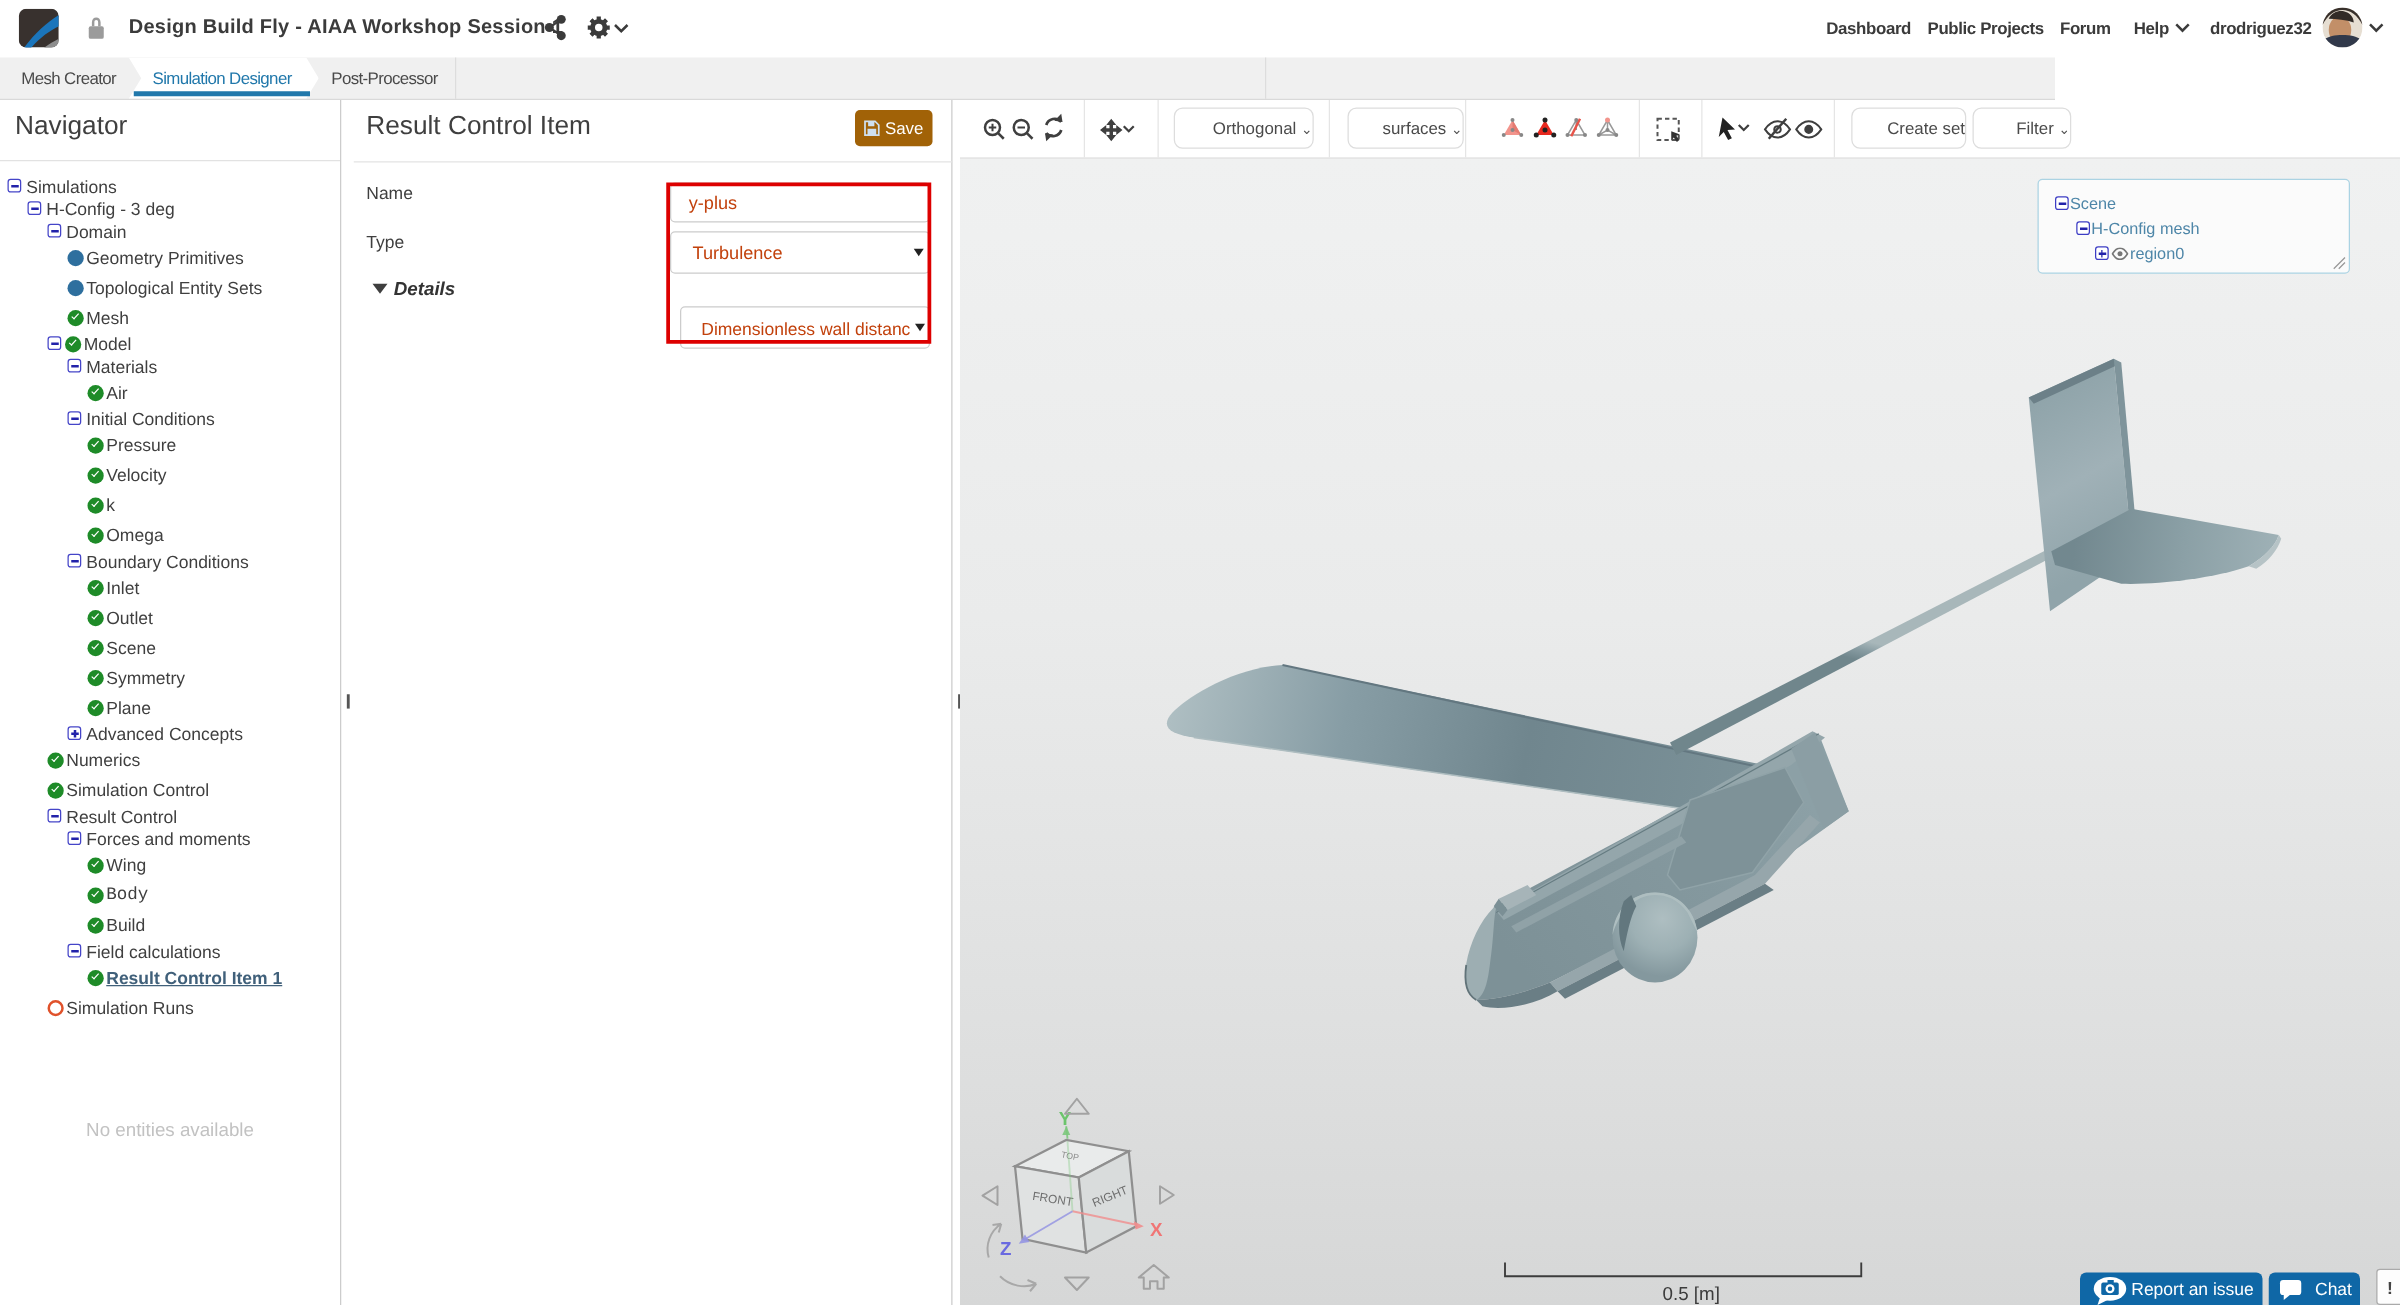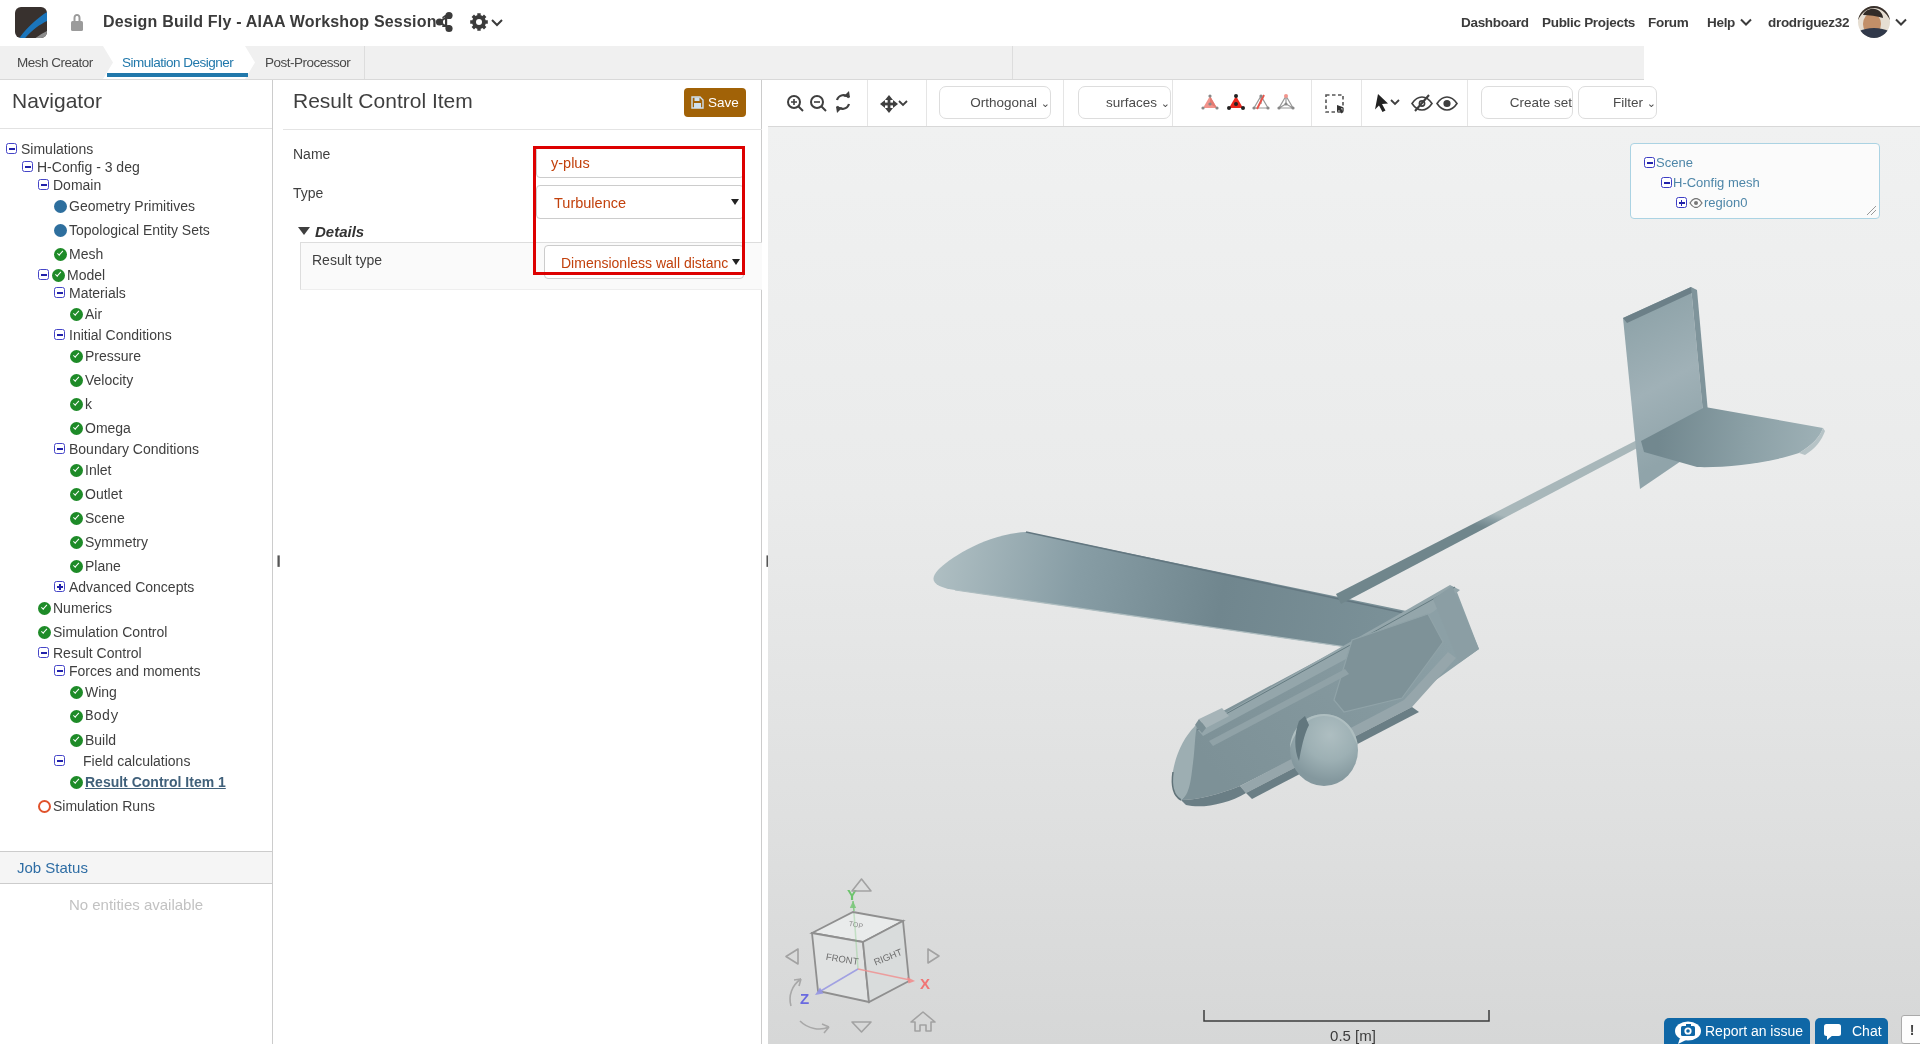--- a/index.html
+++ b/index.html
@@ -287,57 +287,51 @@
 <div class="trow" style="top:650px;left:0">
       <span class="ic check" style="left:70px">
         <i></i>
       </span>
       <span style="position:absolute;left:85px;">Build</span>
     </div>
 <div class="trow" style="top:671px;left:0">
       <span class="exp" style="left:54px">
         <i></i>
       </span>
-      <span style="position:absolute;left:83px;text-align:center;">Field calculations</span>
+      <span style="position:absolute;left:69px;text-align:center;">Field calculations</span>
     </div>
 <div class="trow" style="top:692px;left:0">
       <span class="ic check" style="left:70px">
         <i></i>
       </span>
       <span style="position:absolute;left:85px;font-weight:bold;text-decoration:underline;color:#40607a;">Result Control Item 1</span>
     </div>
 <div class="trow" style="top:716px;left:0">
       <span class="ic circ" style="left:38px"></span>
       <span style="position:absolute;left:53px;">Simulation Runs</span>
-    </div>
- <div id="jobhead">
-      <span>Job Status</span>
     </div>
  <div id="noent">No entities available</div>
 </div>
 <div class="grip" style="left:274px;top:554px">❙❙</div>
 <div class="grip" style="left:763px;top:554px">❙❙</div>
 <div id="panel">
  <div id="ptitle">Result Control Item</div>
  <div id="savebtn"><svg width="13" height="13" viewBox="0 0 13 13" style="vertical-align:-2px">
         <path d="M1,1 h8 l3,3 v8 h-11 Z" fill="none" stroke="#cfe0ef" stroke-width="1.4"></path>
         <rect x="3.5" y="1.5" width="5" height="3.5" fill="#cfe0ef"></rect>
         <rect x="3" y="7" width="7" height="5" fill="#cfe0ef"></rect>
       </svg> Save</div>
  <div id="pdiv"></div>
  <div class="plabel" style="left:10px;top:66px">Name</div>
  <div class="pinput" style="left:253px;top:66px;width:208px;height:32px;line-height:32px;padding-left:14px">y-plus</div>
  <div class="plabel" style="left:10px;top:105px">Type</div>
  <div class="pinput" style="left:253px;top:105px;width:208px;height:34px;line-height:34px;padding-left:17px">Turbulence</div>
  <div class="selarrow" style="left:448px;top:119px"></div>
  <div id="dtri"></div>
  <div id="details">Details</div>
- <div id="subpanel">
-   <div class="plabel" style="left:11px;top:9px">Result type</div>
- </div>
  <div class="pinput" style="left:261px;top:165px;width:200px;height:34px;line-height:34px;padding-left:16px;overflow:hidden;white-space:nowrap;font-size:14px">Dimensionless wall distanc</div>
  <div class="selarrow" style="left:449px;top:179px"></div>
 </div>
 <div id="redbox"></div>
 <div id="toolbar">
 
 <svg width="1152" height="47" viewBox="768 80 1152 47" style="position:absolute;left:0;top:0">
 <g stroke="#3f3f3f" stroke-width="2" fill="none">
 <circle cx="794" cy="102" r="6"></circle>
         <path d="M798.5,106.5 L803,111"></path>

